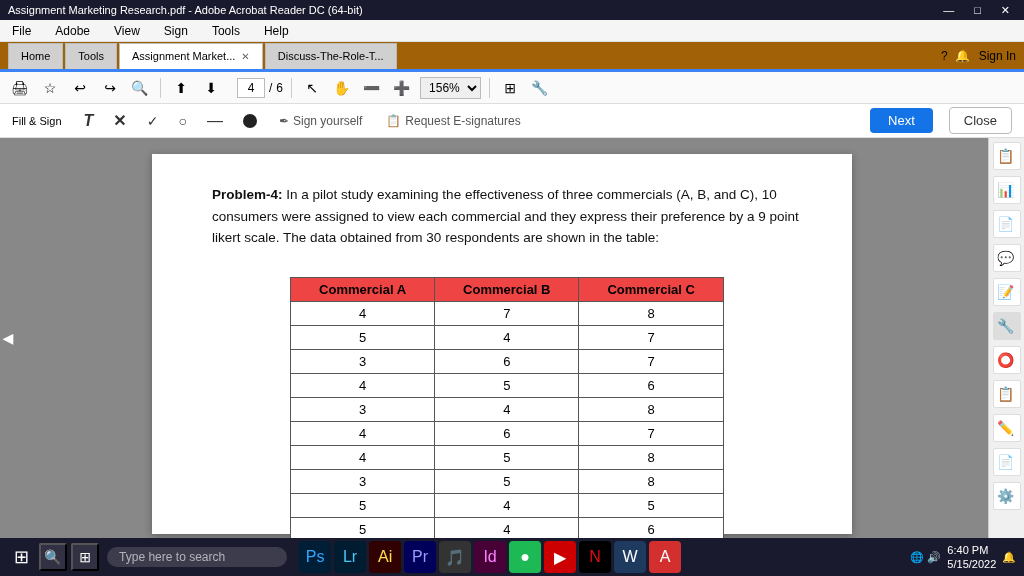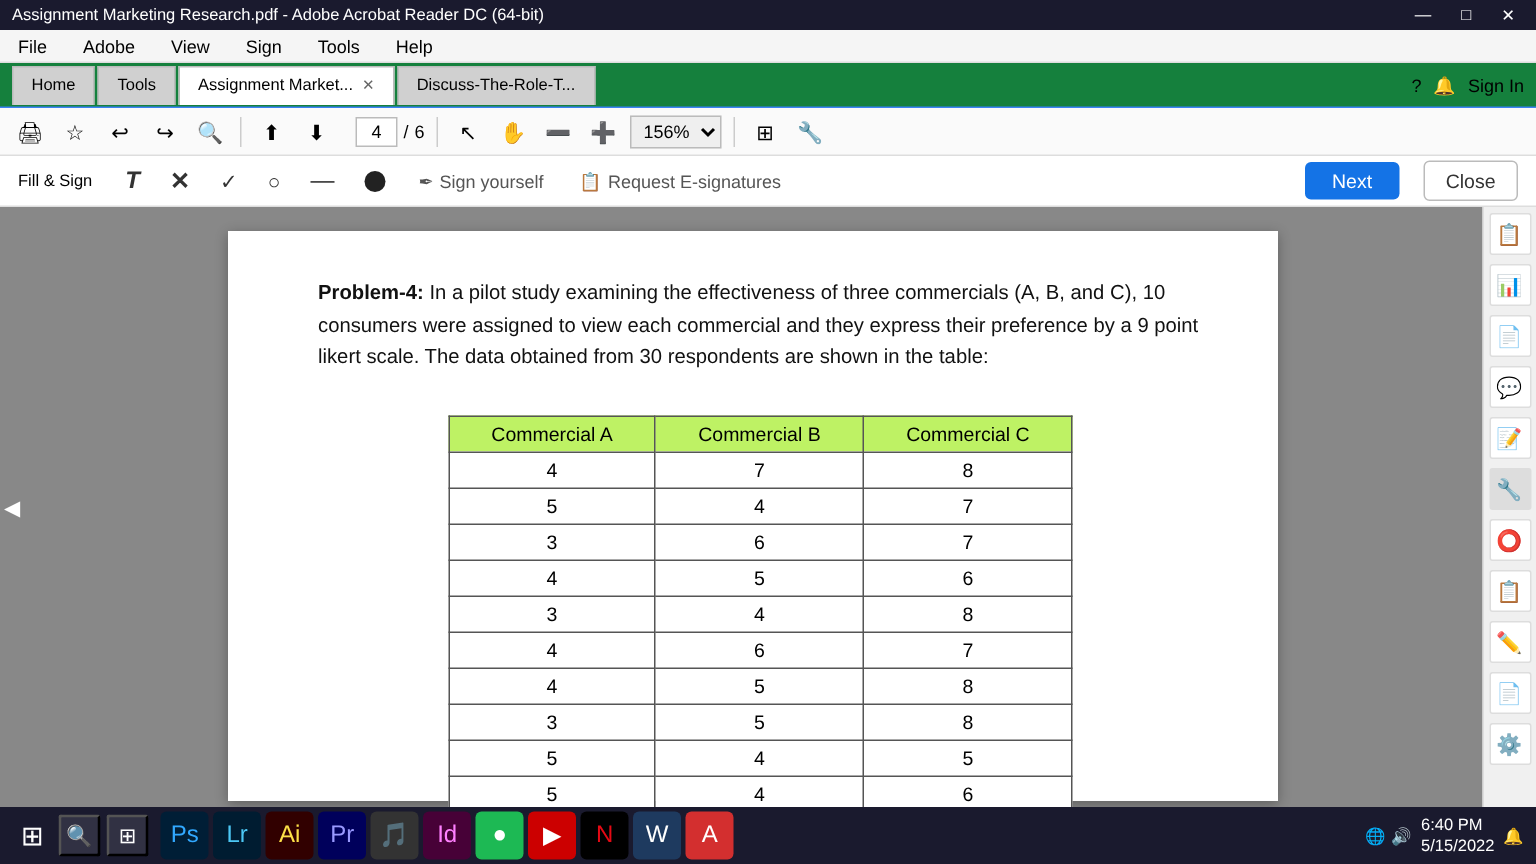--- a/index.html
+++ b/index.html
@@ -27,22 +27,22 @@
       align-items: center;
       padding: 2px 8px;
       height: 22px;
       gap: 16px;
       font-size: 12px;
     }
     .menu-item { cursor: pointer; padding: 1px 4px; }
 
     
     .tab-bar {
-      background: #15803d;
-      border-bottom: 1px solid #3b82f6;
+      background: #a16207;
+      border-bottom: 3px solid #3b82f6;
       display: flex;
       align-items: center;
       height: 30px;
       padding: 0 8px;
     }
     .tab {
       background: #d0d0d0;
       border: 1px solid #bbb;
       border-bottom: none;
       padding: 4px 12px;
@@ -190,22 +190,22 @@
       border-collapse: collapse;
       margin: 0 auto 18px auto;
       font-size: 13px;
     }
     .data-table th, .data-table td {
       border: 1px solid #555;
       padding: 4px 28px;
       text-align: center;
     }
     .data-table th {
-      font-weight: normal;
-      background: #bef264;
+      font-weight: bold;
+      background: #ef4444;
     }
     .data-table td { background: #fff; }
 
     
     .taskbar {
       position: fixed;
       bottom: 0;
       width: 1024px;
       height: 38px;
       background: #1a1a2e;
@@ -432,20 +432,21 @@
     <div class="right-panel-icon">✏️</div>
     <div class="right-panel-icon">📄</div>
     <div class="right-panel-icon">⚙️</div>
   </div>
 </div>
 
 <div class="taskbar">
   <button class="taskbar-start">⊞</button>
   <button class="taskbar-icon">🔍</button>
   <button class="taskbar-icon">⊞</button>
+  <input class="taskbar-search" type="text" placeholder="Type here to search" style="">
   <div class="taskbar-apps">
     <div class="taskbar-app" style="background:#001e36; color:#31a8ff;">Ps</div>
     <div class="taskbar-app" style="background:#001c31; color:#4cc7f4;">Lr</div>
     <div class="taskbar-app" style="background:#310000; color:#fde047;">Ai</div>
     <div class="taskbar-app" style="background:#00005b; color:#9999ff;">Pr</div>
     <div class="taskbar-app" style="background:#333; color:#fff;">🎵</div>
     <div class="taskbar-app" style="background:#470137; color:#ff80ff;">Id</div>
     <div class="taskbar-app" style="background:#1db954; color:#fff;">●</div>
     <div class="taskbar-app" style="background:#c00; color:#fff;">▶</div>
     <div class="taskbar-app" style="background:#000; color:#e50914;">N</div>

